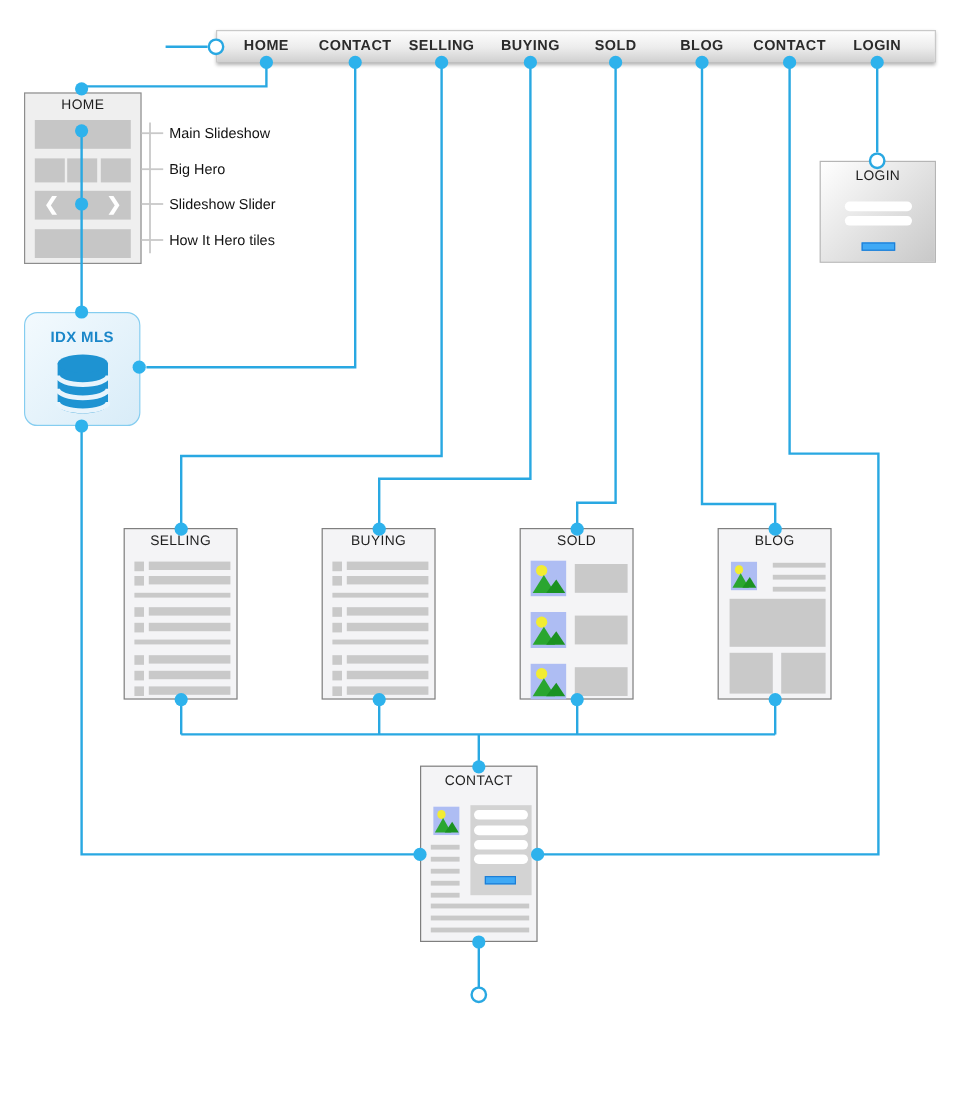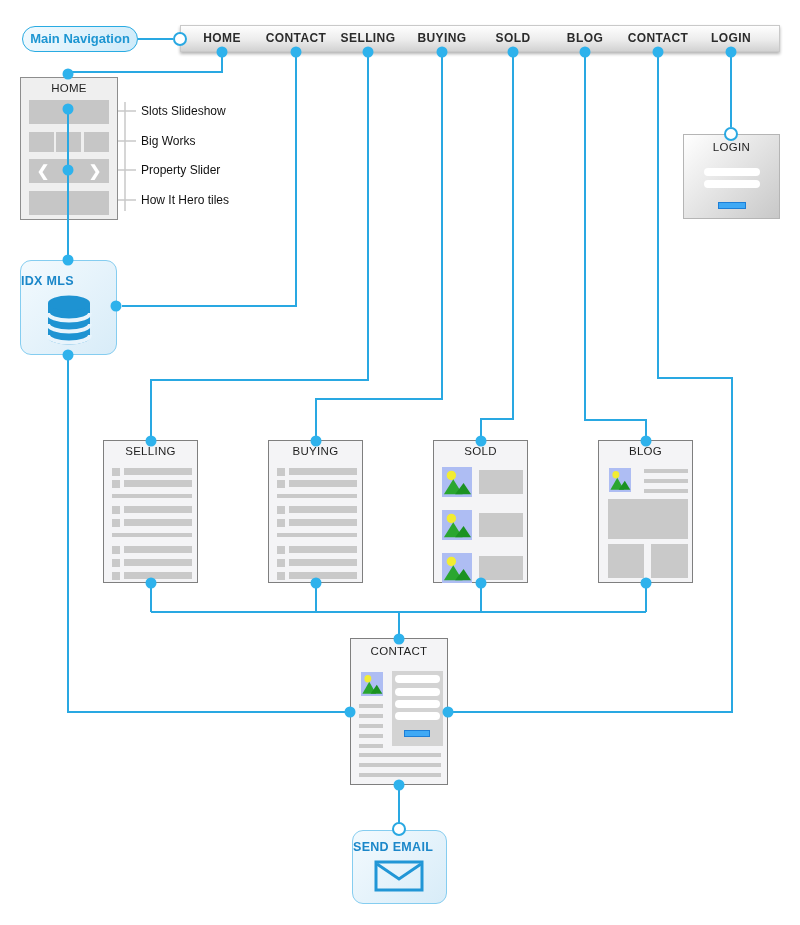--- a/index.html
+++ b/index.html
@@ -34,21 +34,21 @@
   .home-block{position:absolute;background:#c6c6c6;}
   .chev{position:absolute;top:81px;width:24px;height:24px;color:#ffffff;
         font-size:15px;font-weight:bold;line-height:24px;text-align:center;}
 
   .ann-label{position:absolute;font-size:12px;color:#111;white-space:nowrap;}
 
   
   .blue-box{position:absolute;border:1.5px solid #85cdf0;border-radius:11px;
             box-sizing:border-box;
             background:linear-gradient(135deg,#f3fafe 0%,#d8ecf8 100%);}
-  .blue-box-label{position:absolute;left:0;width:100%;text-align:left;
+  .blue-box-label{position:absolute;left:0;width:100%;text-align:center;
                   color:#1b87c9;font-weight:bold;font-size:12.5px;letter-spacing:0.3px;}
 
   .login-card{background:linear-gradient(135deg,#ffffff 0%,#c8c8c8 100%);
               border:1px solid #b5b5b5;}
 
   .img-icon{position:absolute;}
 
   .overlay{position:absolute;left:0;top:0;z-index:10;pointer-events:none;}
 </style>
 </head>
@@ -59,37 +59,36 @@
   <div class="navbar"></div>
   <div class="nav-item" style="left:222px">HOME</div>
   <div class="nav-item" style="left:296px">CONTACT</div>
   <div class="nav-item" style="left:368px">SELLING</div>
   <div class="nav-item" style="left:442px">BUYING</div>
   <div class="nav-item" style="left:513px">SOLD</div>
   <div class="nav-item" style="left:585px">BLOG</div>
   <div class="nav-item" style="left:658px">CONTACT</div>
   <div class="nav-item" style="left:731px">LOGIN</div>
 
-  <div class="pill">Main Navigation</div>
 
   <div class="card home-card" style="left:20px;top:77px;width:98px;height:143px">
     <div class="card-title">HOME</div>
     <div class="home-block" style="left:8px;top:22px;width:80px;height:24px"></div>
     <div class="home-block" style="left:8px;top:54px;width:25px;height:20px"></div>
     <div class="home-block" style="left:35px;top:54px;width:25px;height:20px"></div>
     <div class="home-block" style="left:63px;top:54px;width:25px;height:20px"></div>
     <div class="home-block" style="left:8px;top:81px;width:80px;height:24px"></div>
     <div class="chev" style="left:10px">❮</div>
     <div class="chev" style="left:62px">❯</div>
     <div class="home-block" style="left:8px;top:113px;width:80px;height:24px"></div>
   </div>
 
-  <div class="ann-label" style="left:141px;top:104px">Slots Slideshow</div>
-  <div class="ann-label" style="left:141px;top:134px">Big Works</div>
-  <div class="ann-label" style="left:141px;top:163px">Property Slider</div>
+  <div class="ann-label" style="left:141px;top:104px">Main Slideshow</div>
+  <div class="ann-label" style="left:141px;top:134px">Big Hero</div>
+  <div class="ann-label" style="left:141px;top:163px">Slideshow Slider</div>
   <div class="ann-label" style="left:141px;top:193px">How It Hero tiles</div>
 
   <div class="blue-box" style="left:20px;top:260px;width:97px;height:95px">
     <div class="blue-box-label" style="top:13px">IDX MLS</div>
     <svg style="position:absolute;left:25px;top:33px" width="46" height="52" viewBox="0 0 46 52">
       <ellipse cx="23" cy="43" rx="21" ry="7.5" fill="#1e93d2"></ellipse>
       <rect x="2" y="9" width="42" height="34" fill="#1e93d2"></rect>
       <ellipse cx="23" cy="9" rx="21" ry="7.5" fill="#1e93d2"></ellipse>
       <path d="M2,19 a21,7.5 0 0 0 42,0" fill="none" stroke="#e8f4fc" stroke-width="4"></path>
       <path d="M2,30 a21,7.5 0 0 0 42,0" fill="none" stroke="#e8f4fc" stroke-width="4"></path>
@@ -203,27 +202,20 @@
       <div class="white-bar" style="left:3px;top:17px;width:45px;height:8px"></div>
       <div class="white-bar" style="left:3px;top:29px;width:45px;height:8px"></div>
       <div class="white-bar" style="left:3px;top:41px;width:45px;height:8px"></div>
       <div class="blue-btn" style="left:12px;top:59px;width:26px;height:7px"></div>
     </div>
     <div class="bar" style="left:8px;top:114px;width:82px;height:4px"></div>
     <div class="bar" style="left:8px;top:124px;width:82px;height:4px"></div>
     <div class="bar" style="left:8px;top:134px;width:82px;height:4px"></div>
   </div>
 
-  <div class="blue-box" style="left:352px;top:830px;width:95px;height:74px">
-    <div class="blue-box-label" style="top:9px">SEND EMAIL</div>
-    <svg style="position:absolute;left:21px;top:29px" width="50" height="32" viewBox="0 0 50 32">
-      <rect x="2" y="2" width="46" height="28" fill="none" stroke="#2196d6" stroke-width="3"></rect>
-      <path d="M3,4 L25,19 L47,4" fill="none" stroke="#2196d6" stroke-width="3"></path>
-    </svg>
-  </div>
 
   <svg class="overlay" width="800" height="925" viewBox="0 0 800 925">
 
     <g stroke="#c9c9c9" stroke-width="1.5">
       <line x1="125" y1="102" x2="125" y2="211"></line>
       <line x1="118" y1="111" x2="136" y2="111"></line>
       <line x1="118" y1="141" x2="136" y2="141"></line>
       <line x1="118" y1="170" x2="136" y2="170"></line>
       <line x1="118" y1="200" x2="136" y2="200"></line>
     </g>

